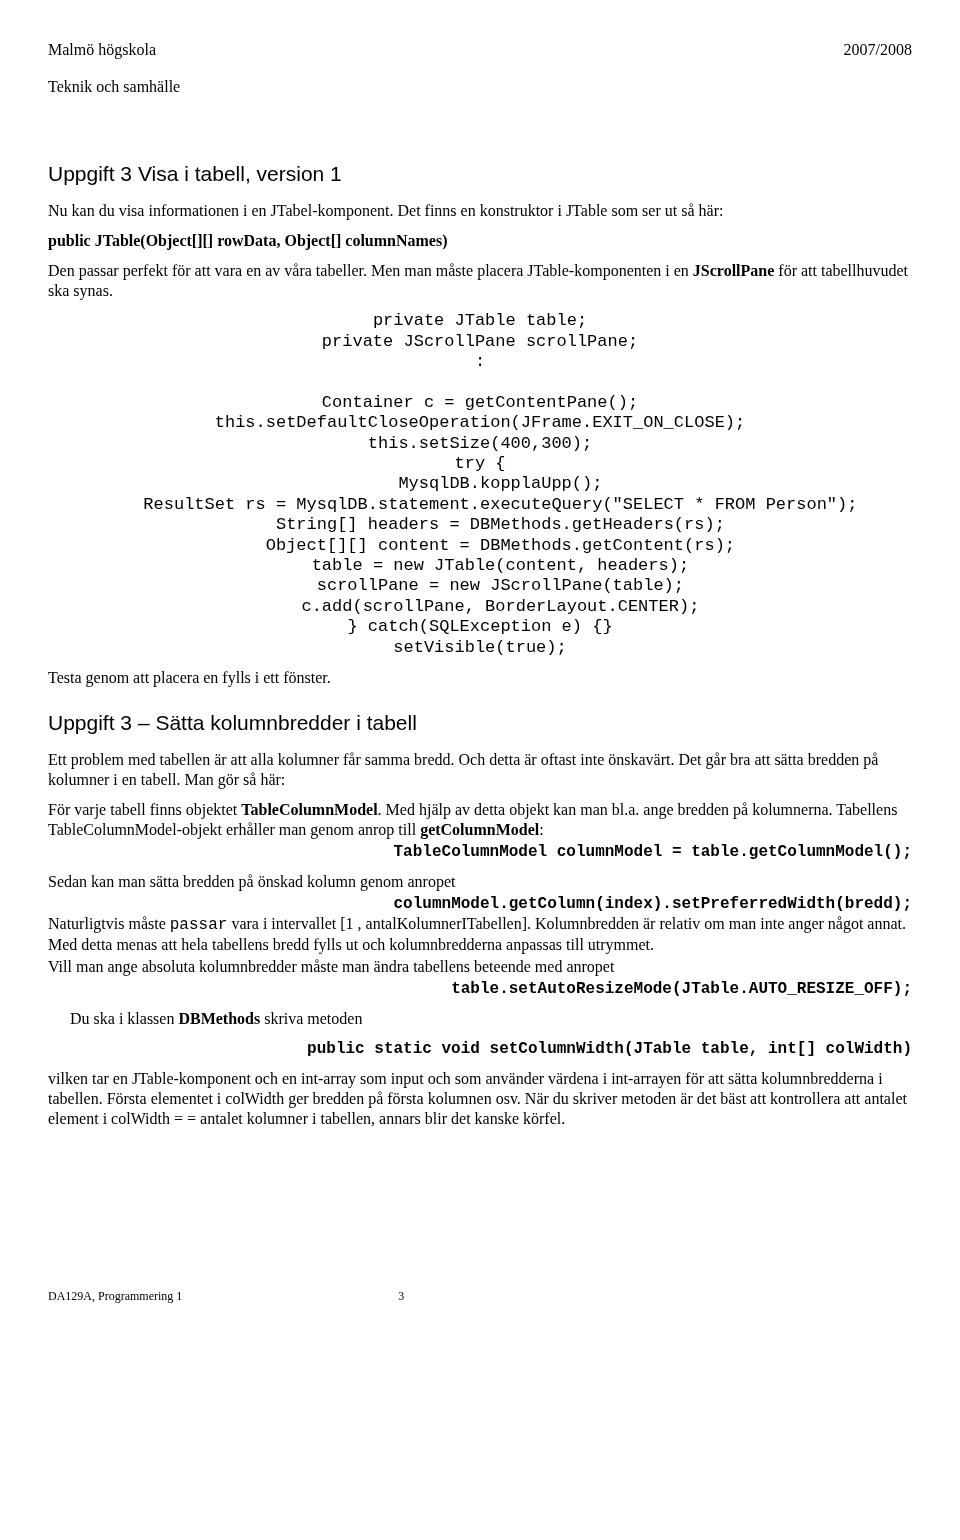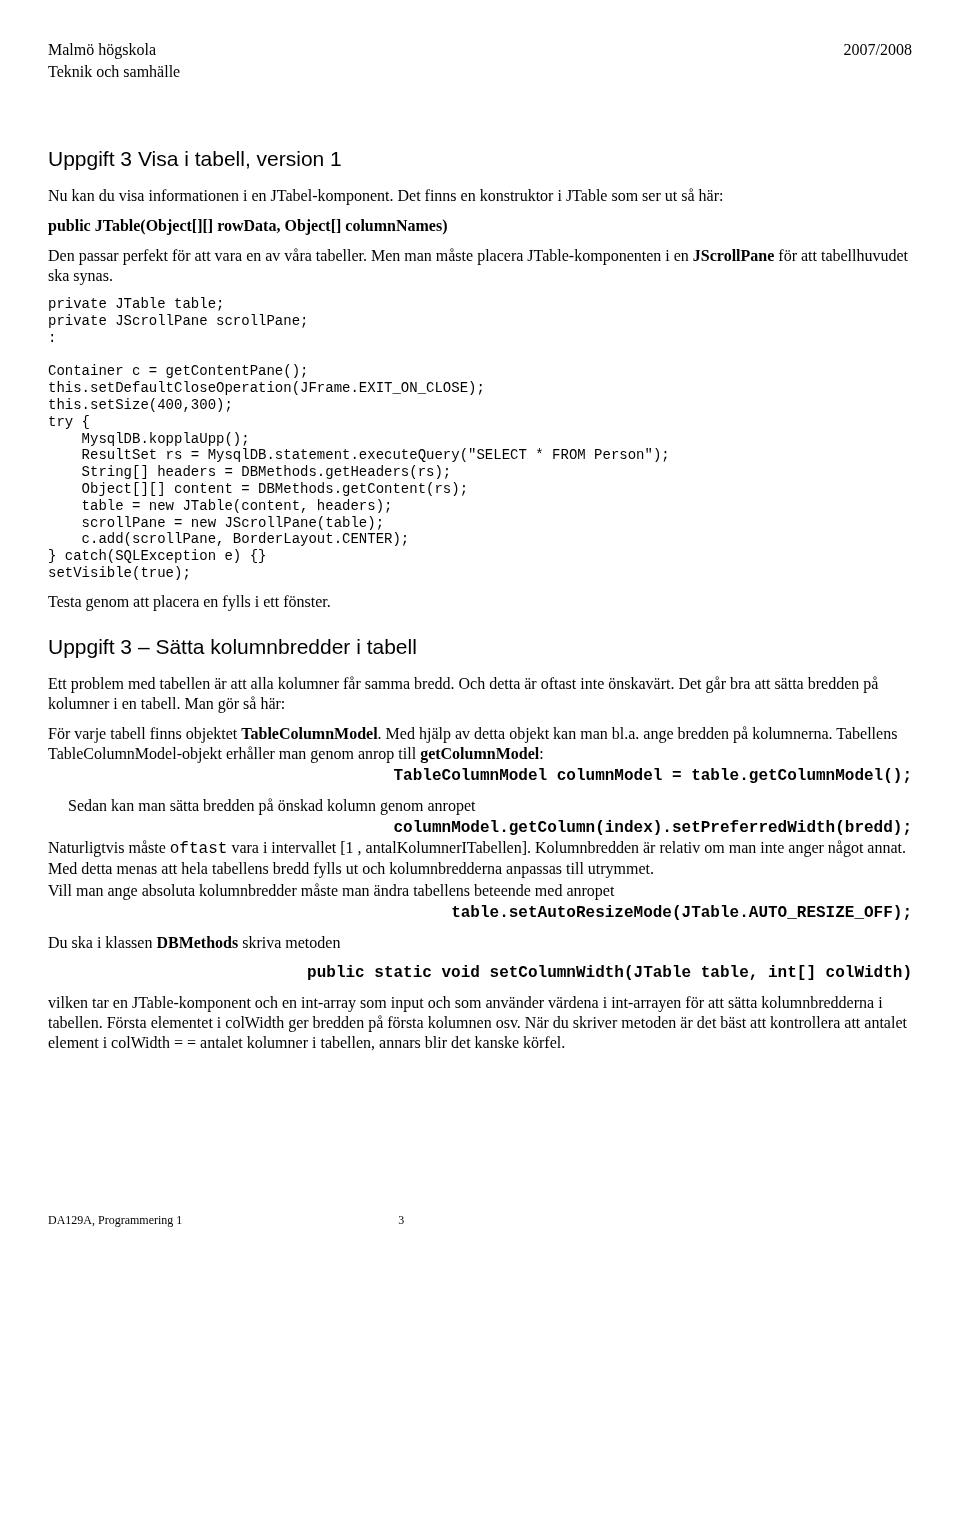--- a/index.html
+++ b/index.html
@@ -10,43 +10,44 @@
     margin: 0;
     padding: 40px 48px 30px 48px;
     width: 960px;
     box-sizing: border-box;
     line-height: 1.25;
   }
   .header-row {
     display: flex;
     justify-content: space-between;
     font-size: 16px;
-    margin-bottom: 2px;
+    margin-bottom: 17px;
     text-align: right;
   }
   .header-sub {
     font-size: 16px;
     margin-bottom: 64px;
   }
   h2.task-title {
     font-family: Arial, Helvetica, sans-serif;
     font-weight: normal;
     font-size: 21px;
     margin: 22px 0 14px 0;
   }
   p {
     margin: 10px 0;
   }
   .bold { font-weight: bold; }
   pre.code {
     font-family: "Courier New", Courier, monospace;
-    font-size: 14px;
+    font-size: 17px;
     white-space: pre;
     margin: 8px 0;
     line-height: 1.2;
+    text-align: center;
   }
   .mono-inline {
     font-family: "Courier New", Courier, monospace;
   }
   .mono-bold {
     font-family: "Courier New", Courier, monospace;
     font-weight: bold;
     text-align: right;
   }
   .footer {
@@ -96,29 +97,29 @@
 
 <h2 class="task-title">Uppgift 3 – Sätta kolumnbredder i tabell</h2>
 
 <p>Ett problem med tabellen är att alla kolumner får samma bredd. Och detta är oftast inte önskavärt. Det går bra att sätta bredden på kolumner i en tabell. Man gör så här:</p>
 
 <p class="tight-para">
   <span>För varje tabell finns objektet </span><span class="bold">TableColumnModel</span><span>. Med hjälp av detta objekt kan man bl.a. ange bredden på kolumnerna. Tabellens TableColumnModel-objekt erhåller man genom anrop till </span><span class="bold">getColumnModel</span><span>:</span>
 </p>
 <div class="mono-bold">TableColumnModel columnModel = table.getColumnModel();</div>
 
-<p class="tight-para" style="margin-top:10px;margin-left:20px;">Sedan kan man sätta bredden på önskad kolumn genom anropet</p>
+<p class="tight-para" style="margin-top:10px;">Sedan kan man sätta bredden på önskad kolumn genom anropet</p>
 <div class="mono-bold">columnModel.getColumn(index).setPreferredWidth(bredd);</div>
 <p class="tight-para">
-  <span>Naturligtvis måste </span><span class="mono-inline">oftast</span><span> vara i intervallet [1 , antalKolumnerITabellen]. Kolumnbredden är relativ om man inte anger något annat. Med detta menas att hela tabellens bredd fylls ut och kolumnbredderna anpassas till utrymmet.</span>
+  <span>Naturligtvis måste </span><span class="mono-inline">passar</span><span> vara i intervallet [1 , antalKolumnerITabellen]. Kolumnbredden är relativ om man inte anger något annat. Med detta menas att hela tabellens bredd fylls ut och kolumnbredderna anpassas till utrymmet.</span>
 </p>
 <p class="tight-para">Vill man ange absoluta kolumnbredder måste man ändra tabellens beteende med anropet</p>
 <div class="mono-bold">table.setAutoResizeMode(JTable.AUTO_RESIZE_OFF);</div>
 
-<p style="margin-top:10px;">
+<p style="margin-top:10px;margin-left:22px;">
   <span>Du ska i klassen </span><span class="bold">DBMethods</span><span> skriva metoden</span>
 </p>
 
 <p class="mono-bold">public static void setColumnWidth(JTable table, int[] colWidth)</p>
 
 <p>vilken tar en JTable-komponent och en int-array som input och som använder värdena i int-arrayen för att sätta kolumnbredderna i tabellen. Första elementet i colWidth ger bredden på första kolumnen osv. När du skriver metoden är det bäst att kontrollera att antalet element i colWidth = = antalet kolumner i tabellen, annars blir det kanske körfel.</p>
 
 <div class="footer">
   <span>DA129A, Programmering 1</span>
   <span style="display:inline-block; width:210px;"></span>

